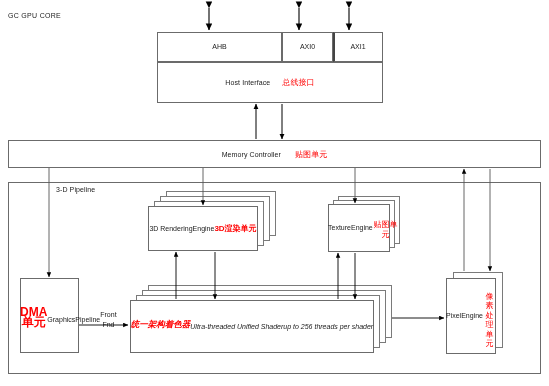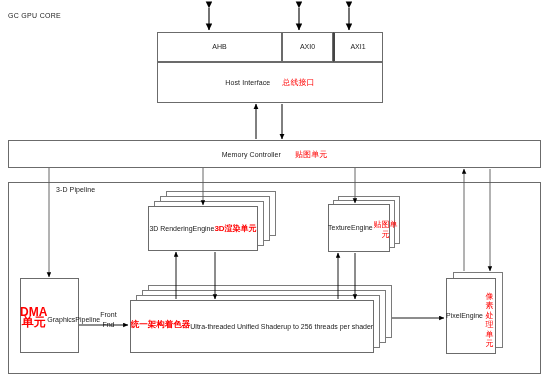--- a/index.html
+++ b/index.html
@@ -120,21 +120,21 @@
     <span class="cn-b" style="font-size:12px;margin-bottom:4px;">DMA单元</span>
     <span>Graphics</span>
     <span>Pipeline</span>
     <span>Front Fnd</span>
   </div>
 
   <div class="stackcard" style="left:148px;top:285px;width:244px;height:53px;"></div>
   <div class="stackcard" style="left:142px;top:290px;width:244px;height:53px;"></div>
   <div class="stackcard" style="left:136px;top:295px;width:244px;height:53px;"></div>
   <div class="box" style="left:130px;top:300px;width:244px;height:53px;"></div>
-  <div class="center-text" style="left:130px;top:300px;width:244px;height:53px;">
+  <div class="center-text" style="left:130px;top:300px;width:244px;height:53px;font-style:italic;">
     <span class="cn-b" style="font-size:8.5px;margin-bottom:3px;">统一架构着色器</span>
     <span>Ultra-threaded Unified Shader</span>
     <span>up to 256 threads per shader</span>
   </div>
 
   <div class="stackcard" style="left:453px;top:272px;width:50px;height:76px;"></div>
   <div class="box" style="left:446px;top:278px;width:50px;height:76px;"></div>
   <div class="center-text" style="left:446px;top:278px;width:50px;height:76px;">
     <span>Pixel</span>
     <span>Engine</span>

